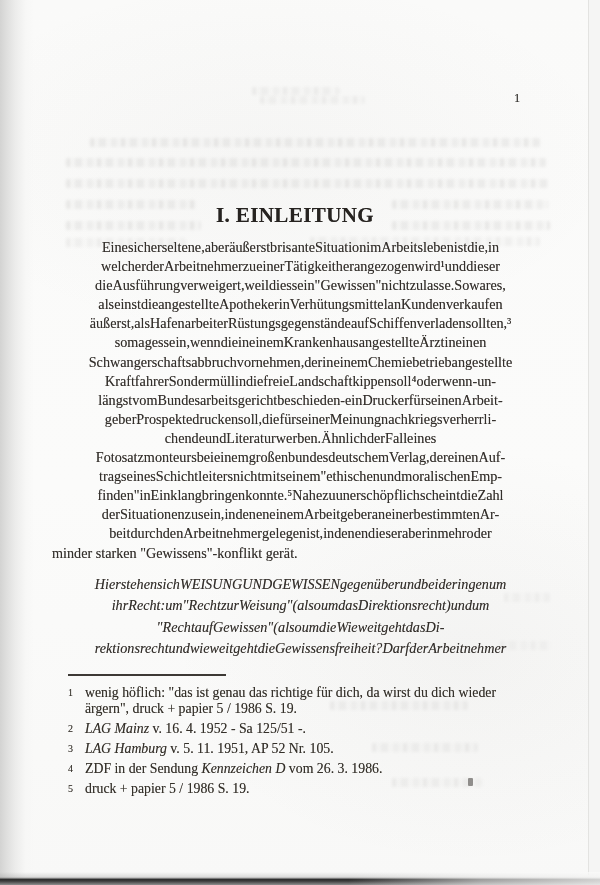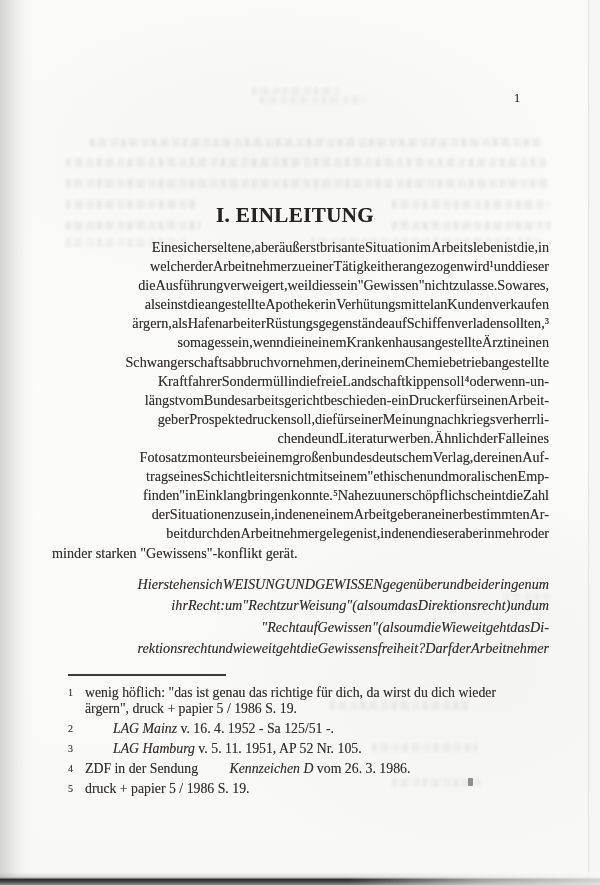--- a/index.html
+++ b/index.html
@@ -62,38 +62,38 @@
     color:#262320;
     text-shadow:0 0 0.6px rgba(38,35,32,0.55);
   }
   .para{
     position:absolute;left:52px;width:497px;
     font-size:14.2px;color:#332f2b;
     text-shadow:0 0 0.55px rgba(55,50,45,0.5);
   }
   #para1{top:239px;}
   #para2{top:576px;font-style:italic;}
-  .bline{display:flex;justify-content:flex-end;white-space:nowrap;}
+  .bline{display:flex;justify-content:center;white-space:nowrap;}
   #para1 .bline{height:19.1px;}
   #para2 .bline{height:21.4px;}
   .bline.last{display:block;white-space:normal;}
   .fnrule{
     position:absolute;left:68px;top:674px;width:158px;height:2px;
     background:#3d3935;
   }
   .footnotes{
     position:absolute;left:68px;top:685px;width:480px;
     font-size:13.8px;color:#343029;
     text-shadow:0 0 0.5px rgba(55,50,45,0.5);
   }
   .fn{display:flex;margin-bottom:4.6px;}
   .fnm{flex:none;width:17px;font-size:10px;padding-top:2px;color:#3a362f;}
   .fnb{flex:1;}
   .fnl{height:15.6px;white-space:nowrap;}
-  .it{font-style:italic;margin-left:28px;}
+  .it{font-style:italic;}
 </style>
 </head>
 <body>
 
 <div id="page">
 
   <div class="ghost" style="top:87px;left:252px;width:88px;height:8px;opacity:.4;"></div>
   <div class="ghost" style="top:96px;left:260px;width:105px;height:8px;opacity:.38;"></div>
   <div class="ghost" style="top:138px;left:90px;width:450px;"></div>
   <div class="ghost" style="top:158px;left:66px;width:480px;"></div>
@@ -161,21 +161,21 @@
         <span>einst</span>
         <span>die</span>
         <span>angestellte</span>
         <span>Apothekerin</span>
         <span>Verhütungsmittel</span>
         <span>an</span>
         <span>Kunden</span>
         <span>verkaufen</span>
       </div>
       <div class="bline">
-        <span>ärgern,</span>
+        <span>äußerst,</span>
         <span>als</span>
         <span>Hafenarbeiter</span>
         <span>Rüstungsgegenstände</span>
         <span>auf</span>
         <span>Schiffen</span>
         <span>verladen</span>
         <span>sollten,³</span>
       </div>
       <div class="bline">
         <span>so</span>

